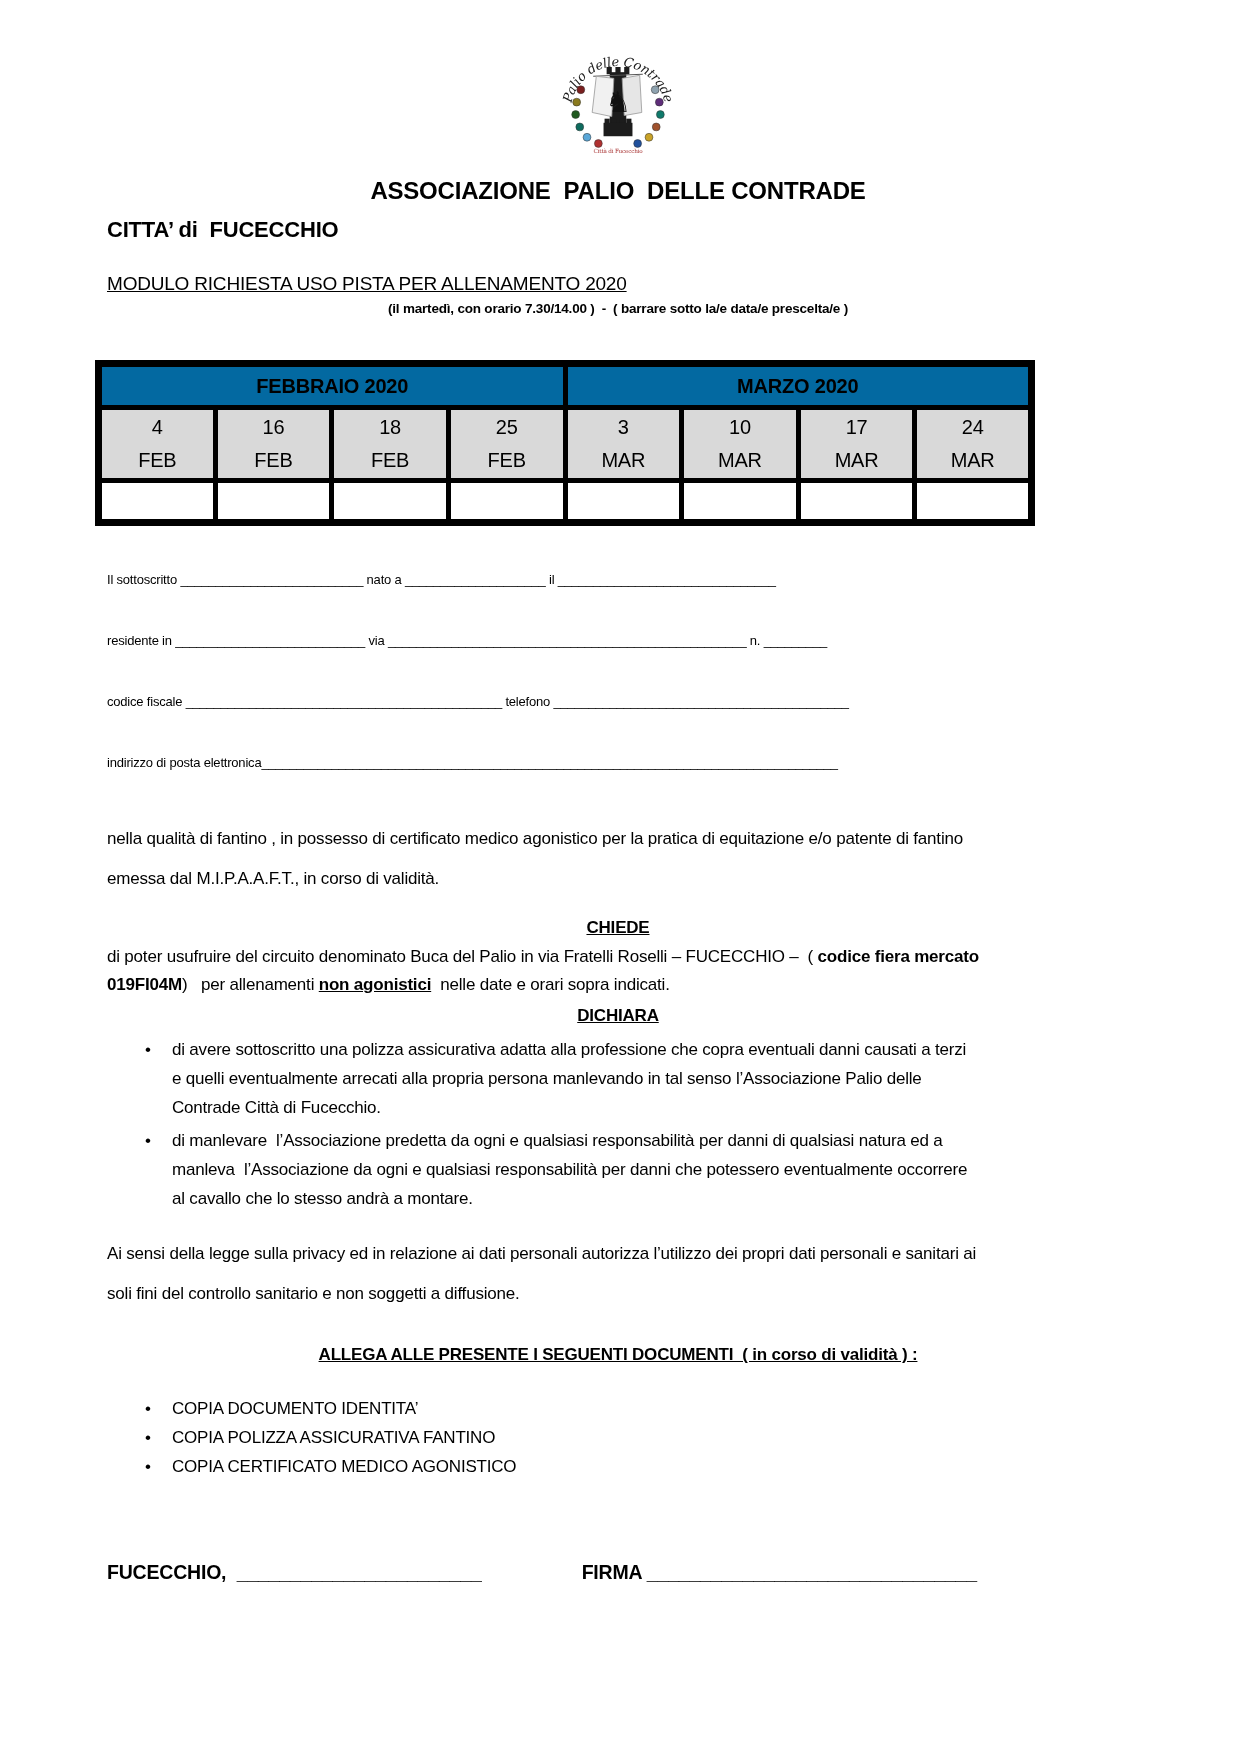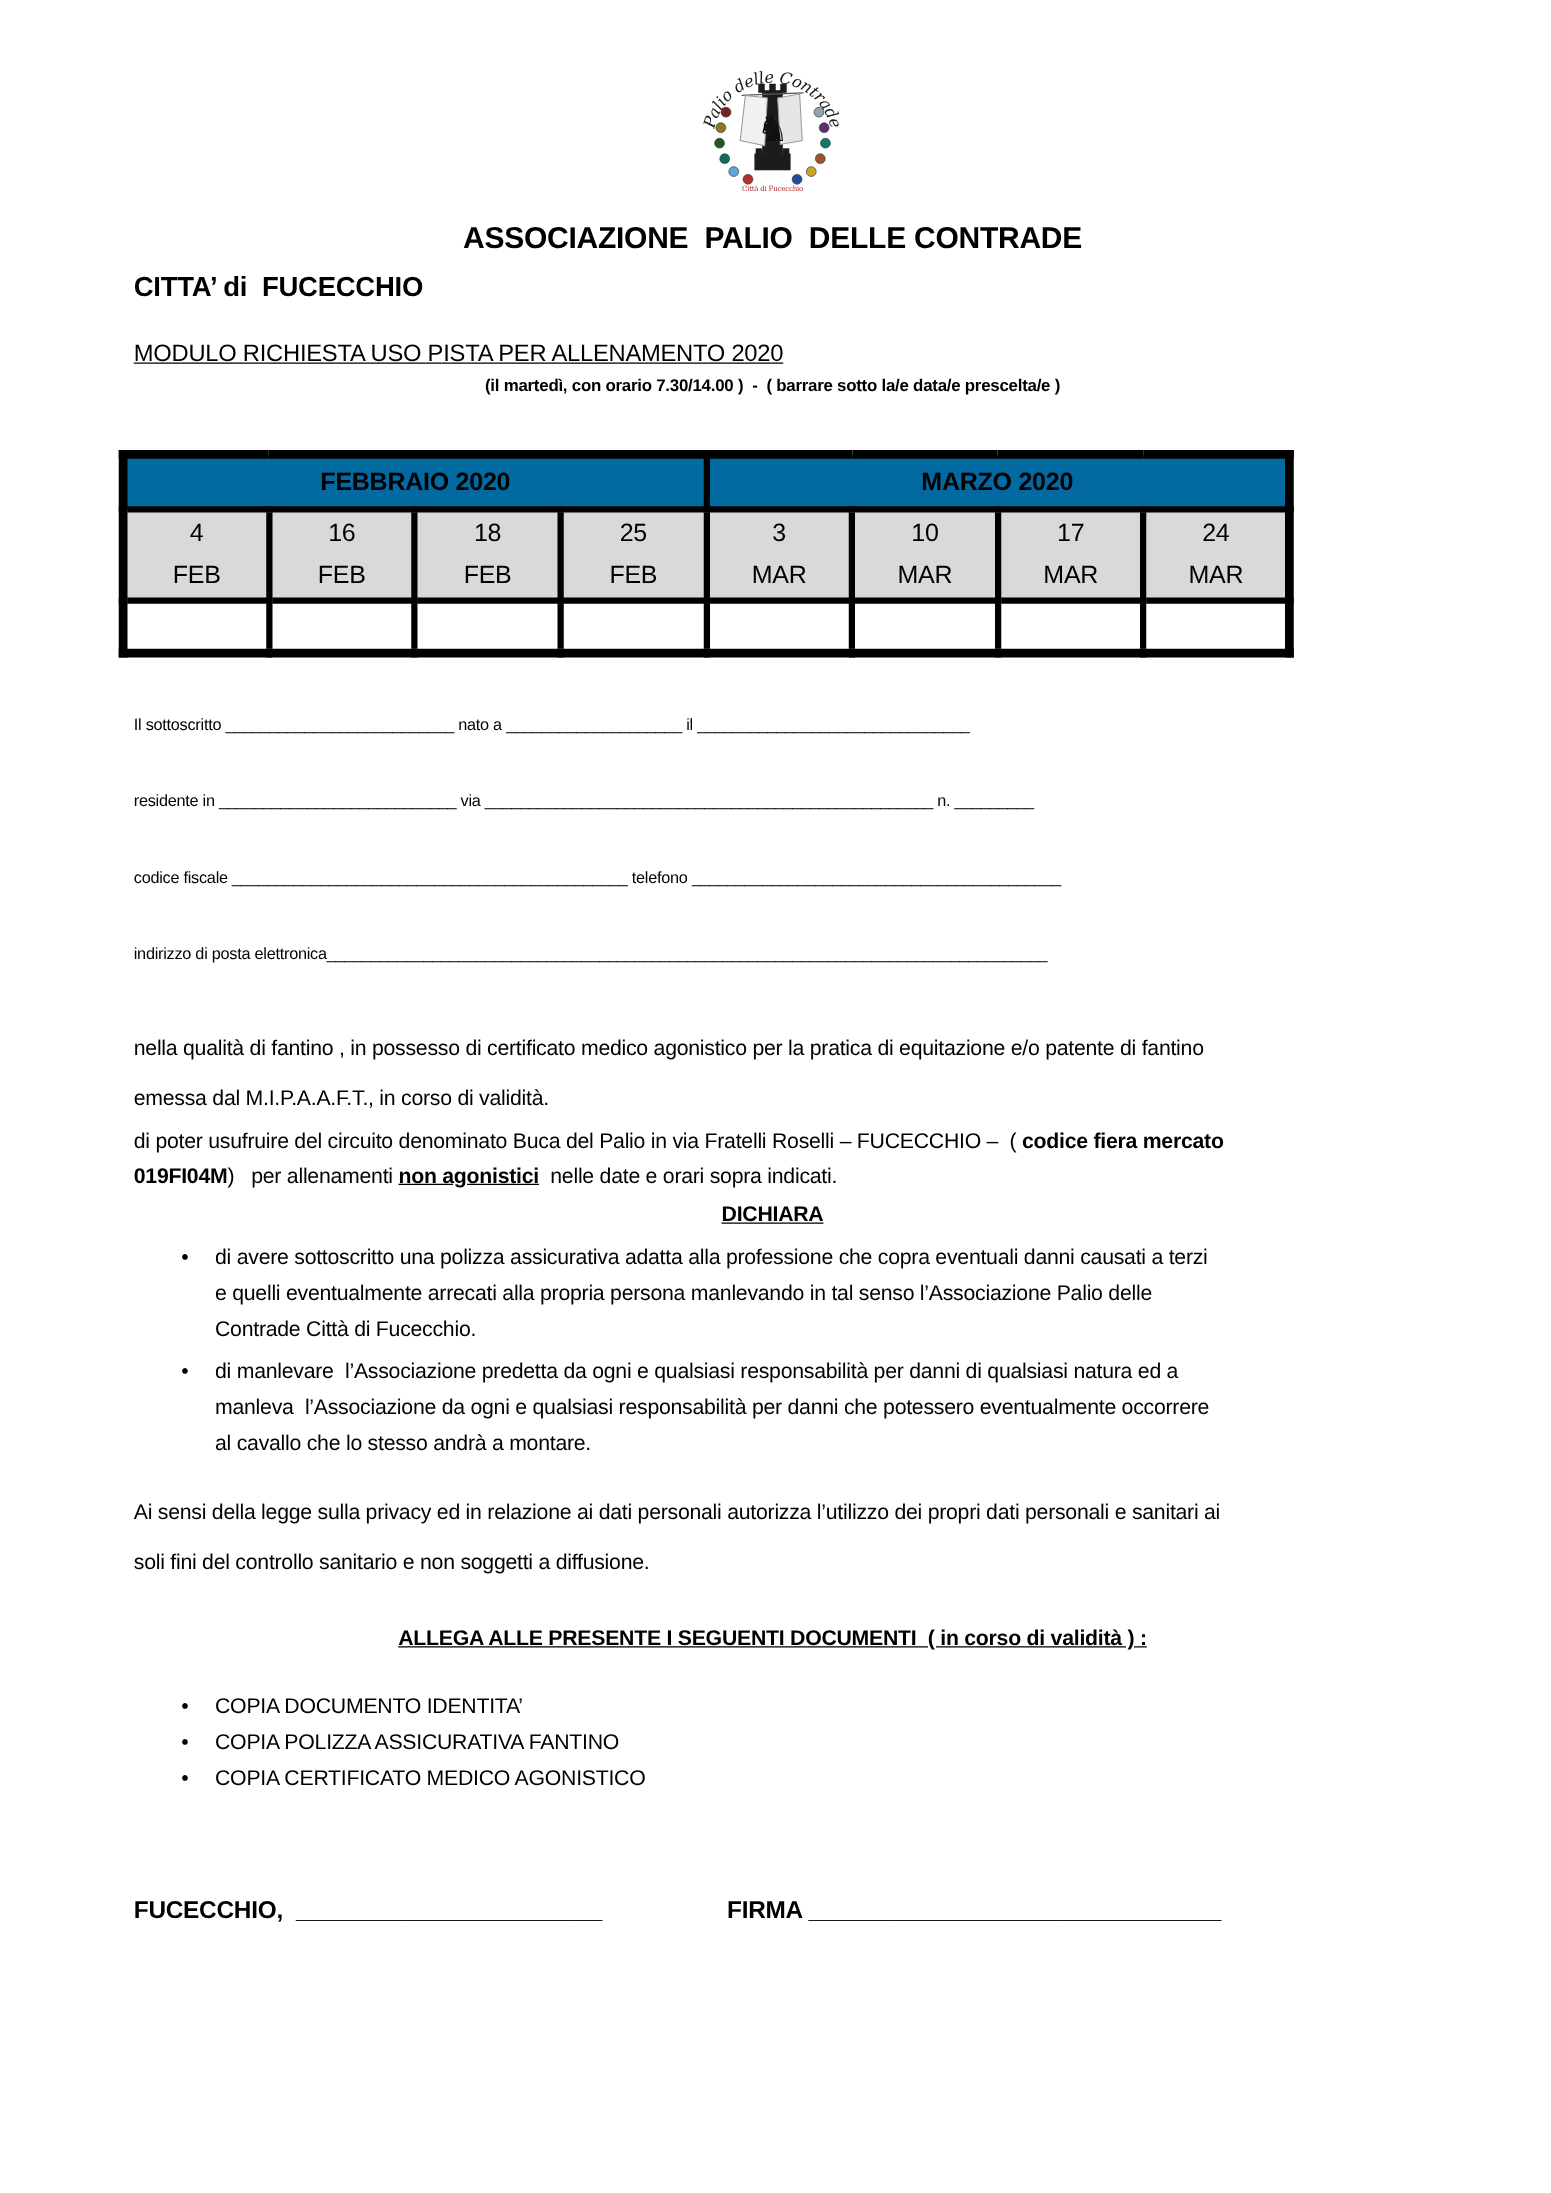--- a/index.html
+++ b/index.html
@@ -163,20 +163,21 @@
 
   <div class="fieldline"><span>residente in </span><span>___________________________</span><span> via </span><span>___________________________________________________</span><span> n. </span><span>_________</span></div>
 
   <div class="fieldline"><span>codice fiscale </span><span>_____________________________________________</span><span> telefono </span><span>__________________________________________</span></div>
 
   <div class="fieldline"><span>indirizzo di posta elettronica</span><span>__________________________________________________________________________________</span></div>
 
   <p class="bodytext intro">nella qualità di fantino , in possesso di certificato medico agonistico per la pratica di equitazione e/o patente di fantino
 emessa dal M.I.P.A.A.F.T., in corso di validità.</p>
 
+  <h3 class="sec-heading h-chiede">CHIEDE</h3>
 
   <p class="bodytext chiede-p"><span>di poter usufruire del circuito denominato Buca del Palio in via Fratelli Roselli – FUCECCHIO –  ( </span><span class="b">codice fiera mercato</span><br><span class="b">019FI04M</span><span>)   per allenamenti </span><span class="b u">non agonistici</span><span>  nelle date e orari sopra indicati.</span></p>
 
   <h3 class="sec-heading h-dichiara">DICHIARA</h3>
 
   <ul class="blist decl">
     <li><span class="prewrap">di avere sottoscritto una polizza assicurativa adatta alla professione che copra eventuali danni causati a terzi
 e quelli eventualmente arrecati alla propria persona manlevando in tal senso l’Associazione Palio delle
 Contrade Città di Fucecchio.</span></li>
     <li><span class="prewrap">di manlevare  l’Associazione predetta da ogni e qualsiasi responsabilità per danni di qualsiasi natura ed a

